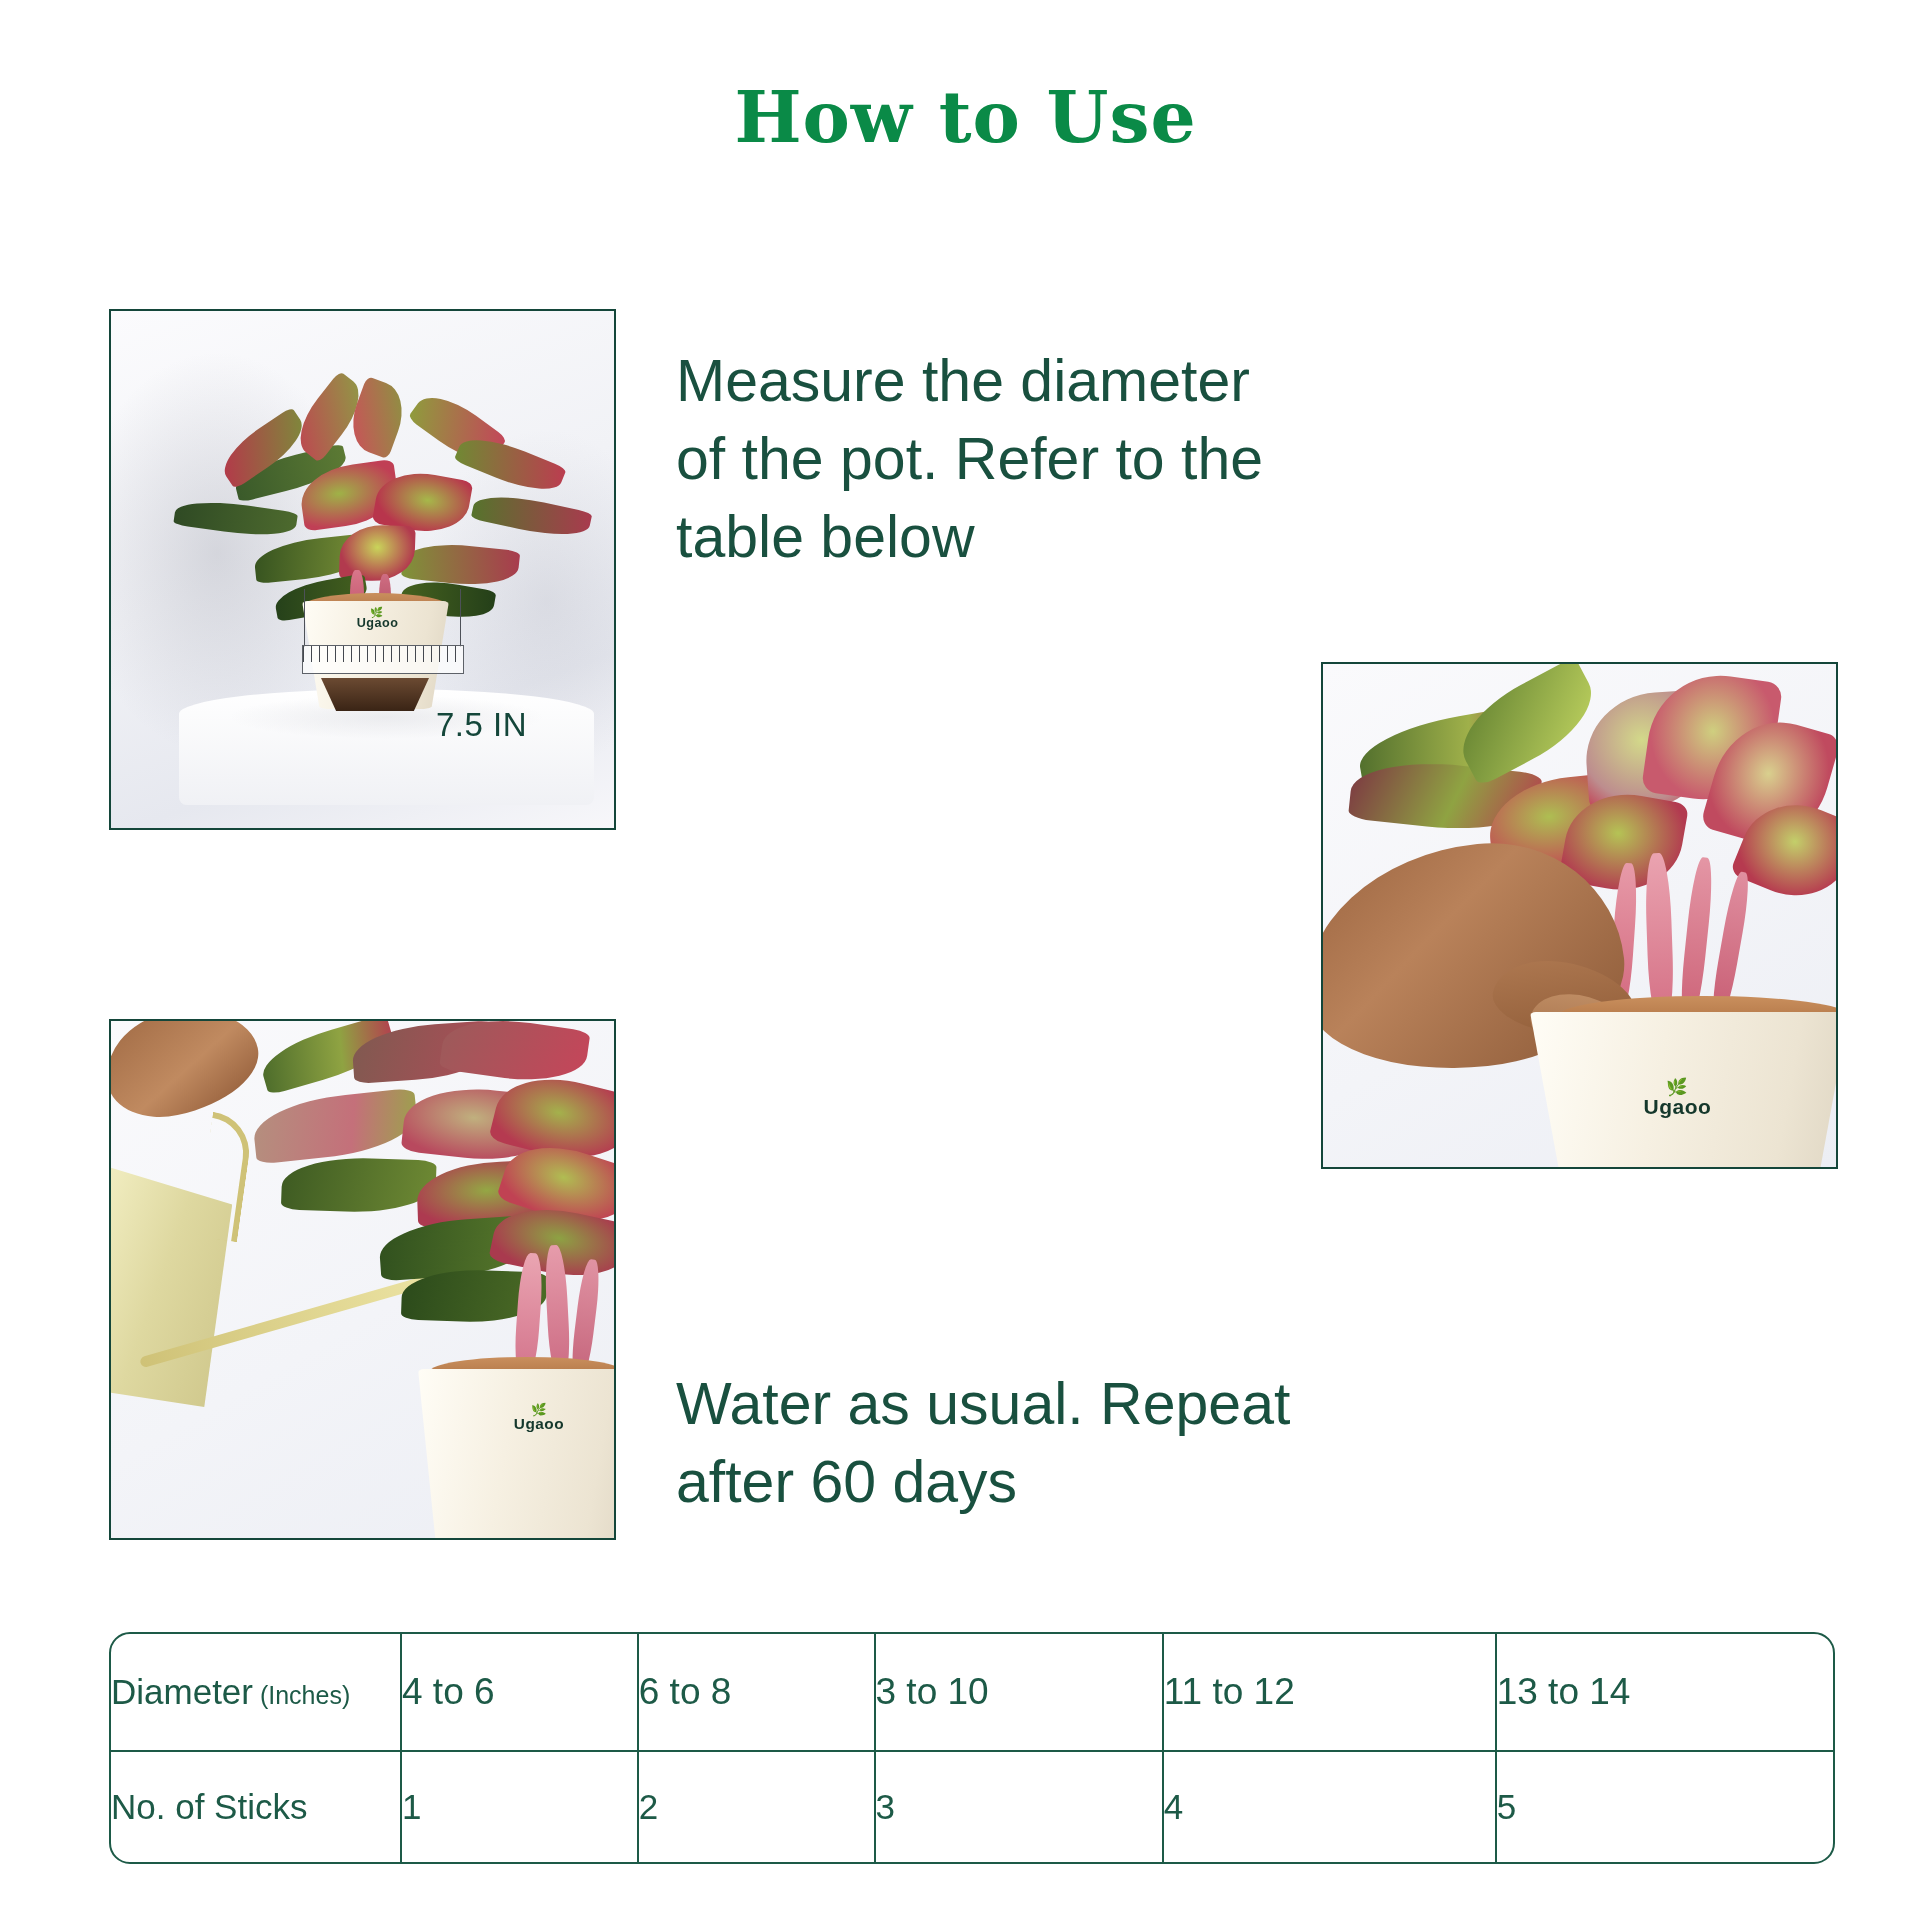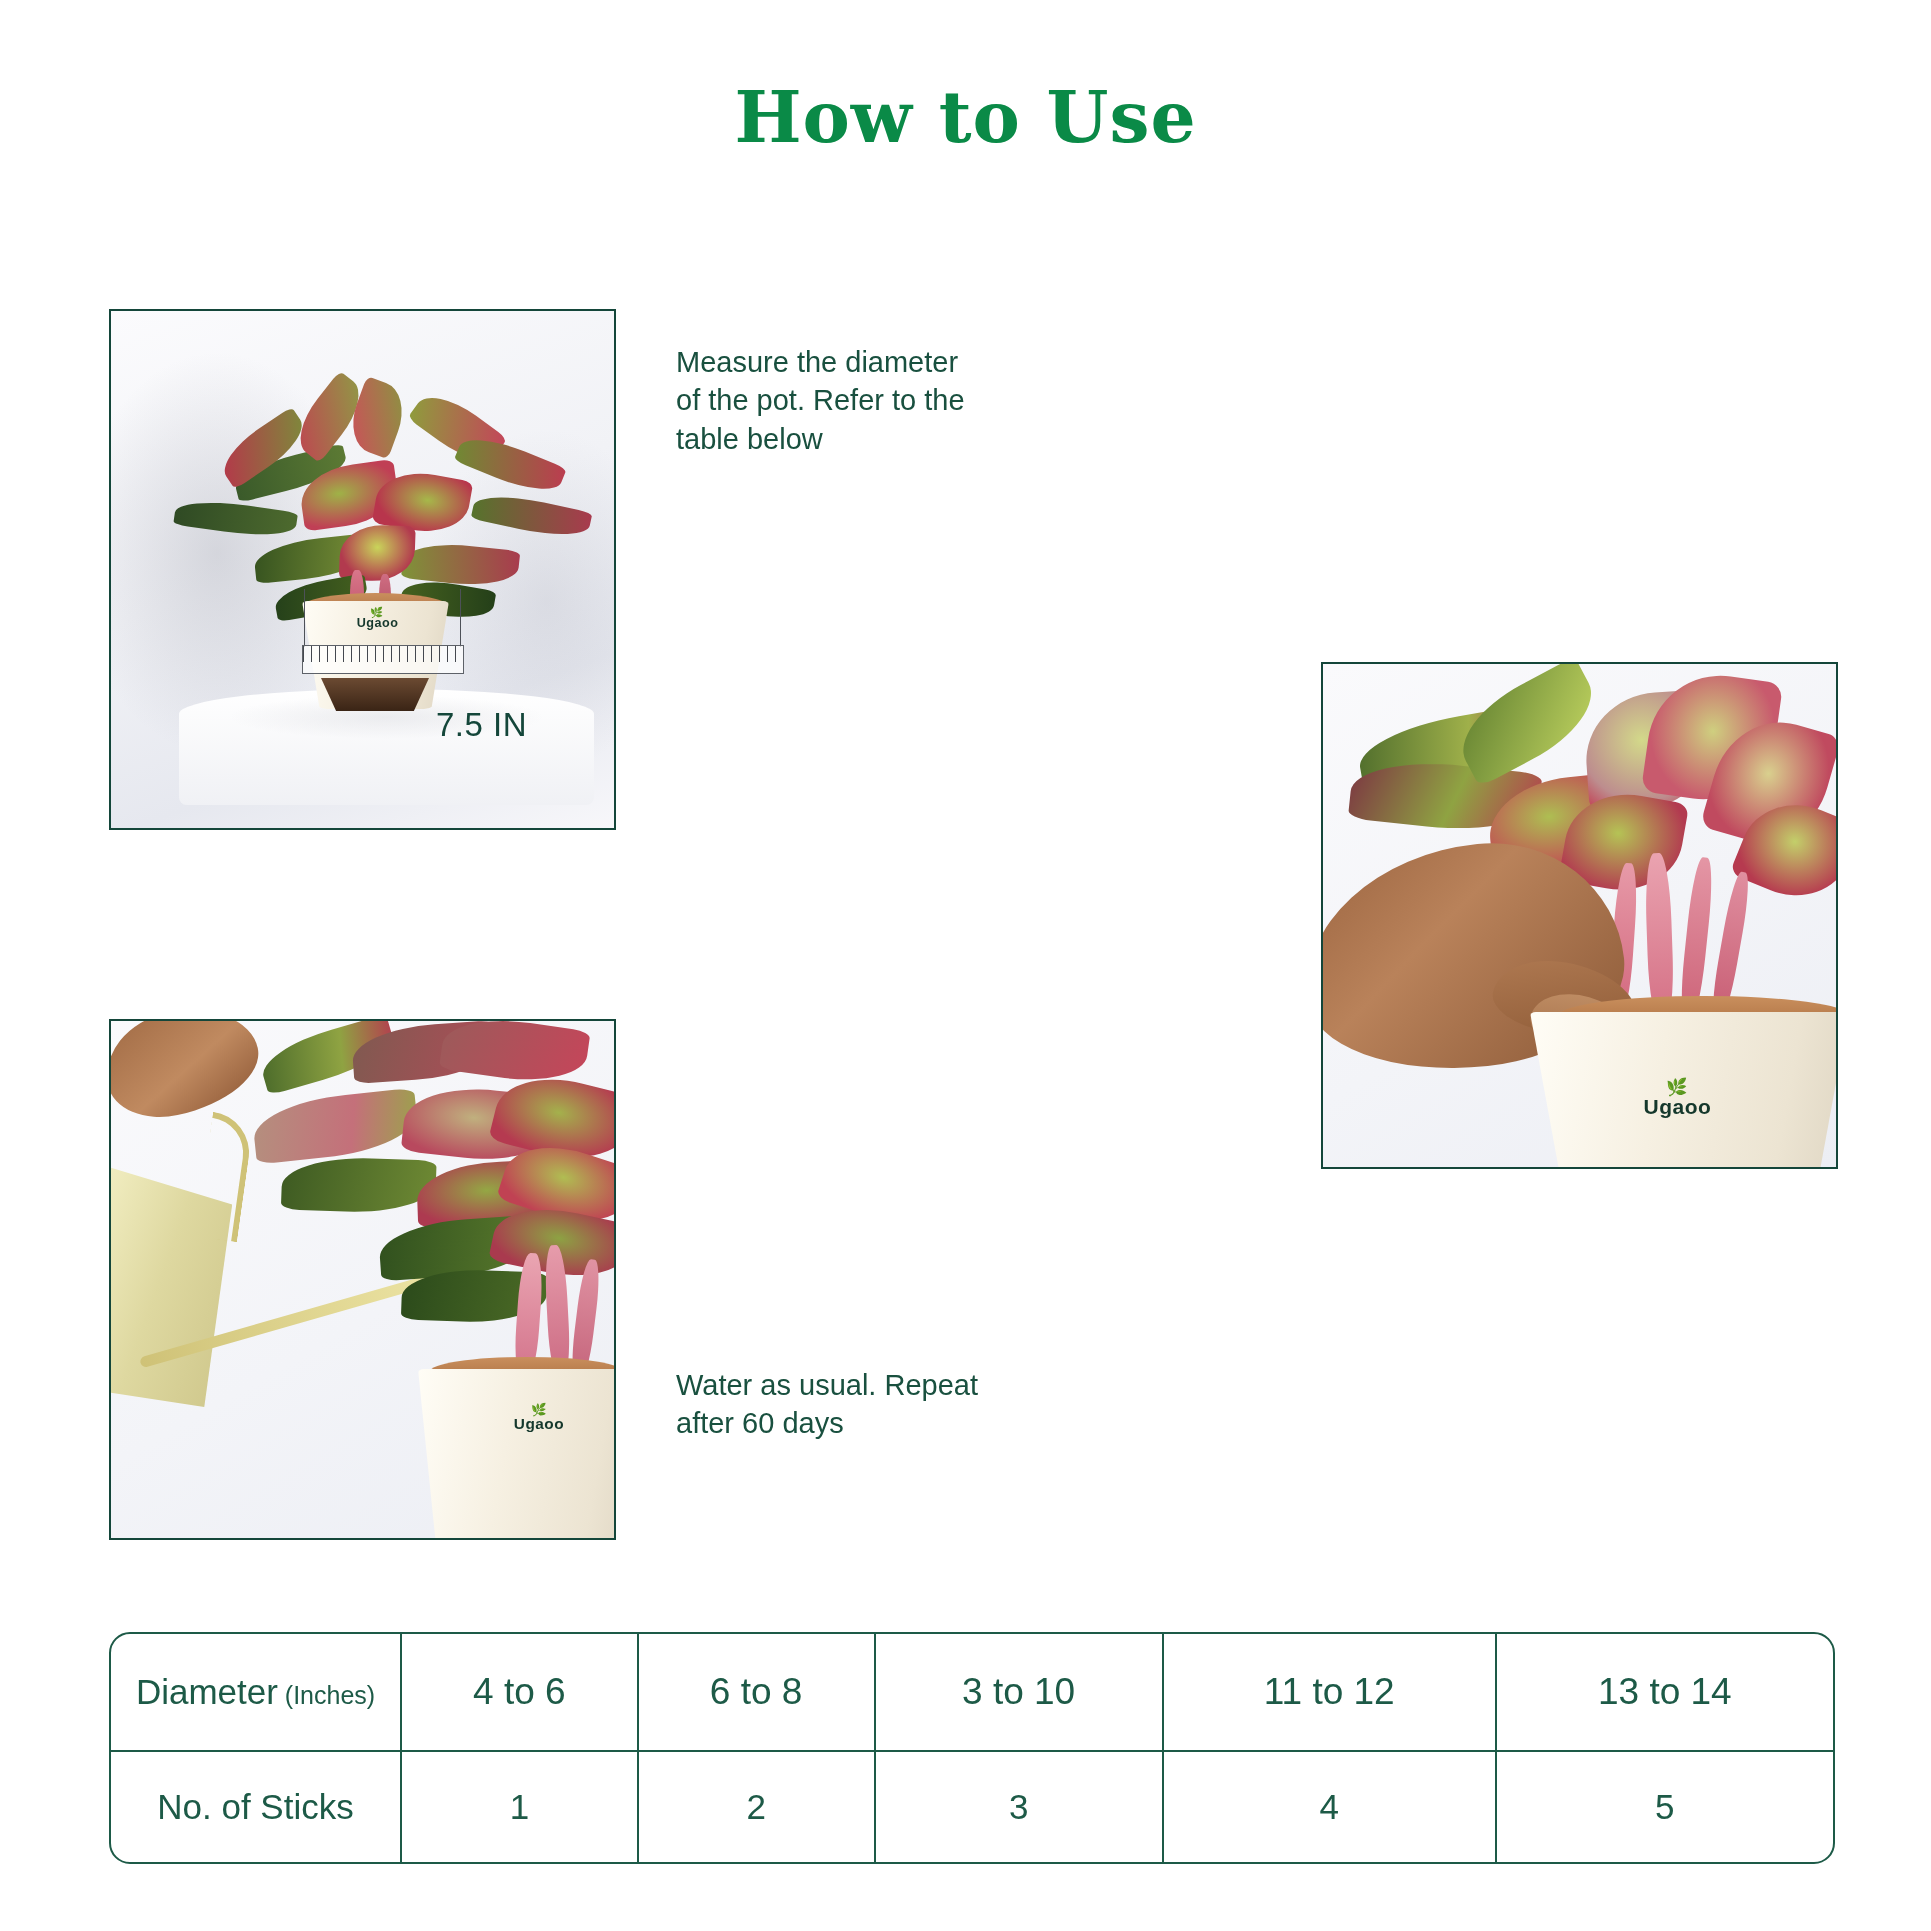--- a/index.html
+++ b/index.html
@@ -144,21 +144,21 @@
     font-size: 33px;
     font-family: "Liberation Sans", sans-serif;
     letter-spacing: 0.5px;
     white-space: nowrap;
   }
 
   
   .step-text {
     position: absolute;
     color: #19503f;
-    font-size: 29px;
+    font-size: 59px;
     line-height: 1.32;
     font-family: "Liberation Sans", sans-serif;
     white-space: pre-line;
   }
   #step-1-text { left: 676px; top: 343px; width: 618px; text-align: left; }
   #step-2-text { left: 734px; top: 782px; width: 541px; text-align: right; }
   #step-3-text { left: 676px; top: 1366px; width: 618px; text-align: left; }
 
   
   .spec-table {
@@ -169,21 +169,21 @@
     height: 232px;
     border: 2.9px solid #1d5a47;
     border-radius: 21px;
     border-collapse: separate;
     border-spacing: 0;
     overflow: hidden;
     background: #ffffff;
   }
   .spec-table table { width: 100%; height: 100%; border-collapse: collapse; }
   .spec-table td {
-    text-align: center;
+    text-align: left;
     vertical-align: middle;
     color: #1d5a47;
     font-family: "Liberation Sans", sans-serif;
     border-right: 2.4px solid #1d5a47;
   }
   .spec-table tr:first-child td { border-bottom: 2.4px solid #1d5a47; }
   .spec-table td:last-child { border-right: none; }
 
   .row-label { font-size: 35px; width: 290px; }
   .row-label .sub { font-size: 25px; }

